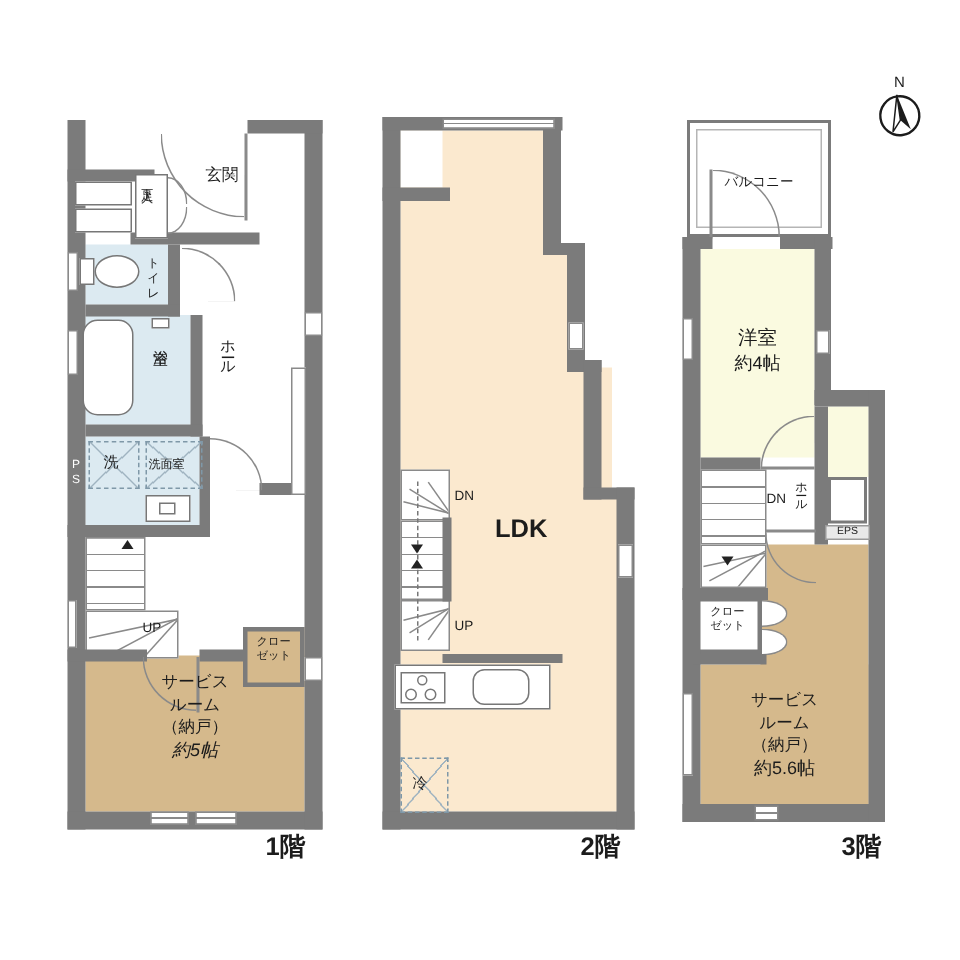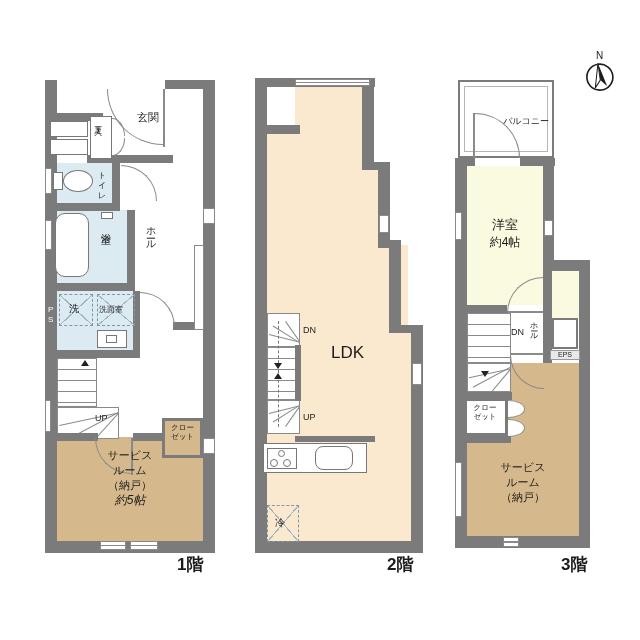--- a/index.html
+++ b/index.html
@@ -160,21 +160,21 @@
     <i class="fx" style="left:12px;top:373px;width:30px;height:21px;"></i>
     <i class="fx" style="left:23px;top:375px;width:7px;height:7px;border-radius:50%;"></i>
     <i class="fx" style="left:15px;top:384px;width:8px;height:8px;border-radius:50%;"></i>
     <i class="fx" style="left:28px;top:384px;width:8px;height:8px;border-radius:50%;"></i>
     <i class="fx" style="left:60px;top:371px;width:38px;height:24px;border-radius:8px;"></i>
     <i class="xbox" style="left:12px;top:430px;width:32px;height:37px;"></i>
 
     <b class="lbl" style="left:48px;top:250px;font-size:9px;">DN</b>
     <b class="lbl" style="left:48px;top:337px;font-size:9px;">UP</b>
     <b class="lbl" style="left:20px;top:442px;font-size:10px;">冷</b>
-    <b class="lbl ctr" style="left:40px;top:268px;width:105px;font-size:17px;font-weight:400;">LDK</b>
+    <b class="lbl ctr" style="left:40px;top:268px;width:105px;font-size:17px;font-weight:700;">LDK</b>
   </div>
 
   <div class="floor" style="left:455px;top:78px;width:135px;height:470px;">
 
     <i class="room" style="left:12px;top:88px;width:76px;height:139px;background:#fafae0;"></i>
     <i class="room" style="left:97px;top:193px;width:27px;height:47px;background:#fafae0;"></i>
     <i class="room" style="left:52px;top:285px;width:72px;height:173px;background:#d5b98c;"></i>
     <i class="room" style="left:12px;top:365px;width:112px;height:93px;background:#d5b98c;"></i>
 
     <i style="left:3px;top:2px;width:96px;height:78px;border:2px solid #7b7b7b;background:#fff;"></i>
@@ -212,33 +212,34 @@
     <i class="win" style="left:0;top:134px;width:7px;height:28px;"></i>
     <i class="win" style="left:0;top:384px;width:7px;height:55px;"></i>
     <i class="win" style="left:89px;top:142px;width:9px;height:16px;"></i>
     <i class="winh" style="left:48px;top:459px;width:16px;height:10px;"></i>
 
     <i class="arc" style="left:52px;top:199px;width:36px;height:36px;border-left-width:1px;border-top-width:1px;border-top-left-radius:100%;"></i>
     <i style="left:52px;top:233px;width:36px;height:2px;background:#8a8a8a;"></i>
     <i class="arc" style="left:55px;top:277px;width:34px;height:34px;border-left-width:1px;border-bottom-width:1px;border-bottom-left-radius:100%;"></i>
     <i style="left:55px;top:275px;width:34px;height:2px;background:#8a8a8a;"></i>
 
-    <b class="lbl ctr" style="left:8px;top:38px;width:86px;font-size:9px;text-align:right;">バルコニー</b>
+    <b class="lbl ctr" style="left:8px;top:38px;width:86px;font-size:9px;">バルコニー</b>
     <b class="lbl ctr" style="left:12px;top:140px;width:76px;font-size:13px;">洋室</b>
     <b class="lbl ctr" style="left:12px;top:158px;width:76px;font-size:12px;">約4帖</b>
     <b class="lbl" style="left:56px;top:249px;font-size:9px;">DN</b>
     <b class="lbl v" style="left:74px;top:238px;font-size:8px;">ホール</b>
     <b class="lbl ctr" style="left:9px;top:326px;width:42px;font-size:7.5px;">
         <span style="display:block;">クロー</span>
         <span style="display:block;">ゼット</span>
       </b>
     <b class="lbl ctr" style="left:13px;top:382px;width:110px;font-size:11px;line-height:15px;">
       <span style="display:block;">サービス</span>
       <span style="display:block;">ルーム</span>
       <span style="display:block;">（納戸）</span>
+      <span style="display:block;font-size:12px;">約5.6帖</span>
     </b>
   </div>
 
   <b class="lbl" style="position:absolute;left:177px;top:555px;font-size:17px;font-weight:600;">1階</b>
   <b class="lbl" style="position:absolute;left:387px;top:555px;font-size:17px;font-weight:600;">2階</b>
   <b class="lbl" style="position:absolute;left:561px;top:555px;font-size:17px;font-weight:600;">3階</b>
 
   <div style="position:absolute;left:584px;top:50px;width:34px;height:48px;">
     <b class="lbl" style="position:absolute;left:12px;top:0;font-size:10px;">N</b>
     <svg width="32" height="34" style="position:absolute;left:1px;top:11px;transform:rotate(-8deg);">

